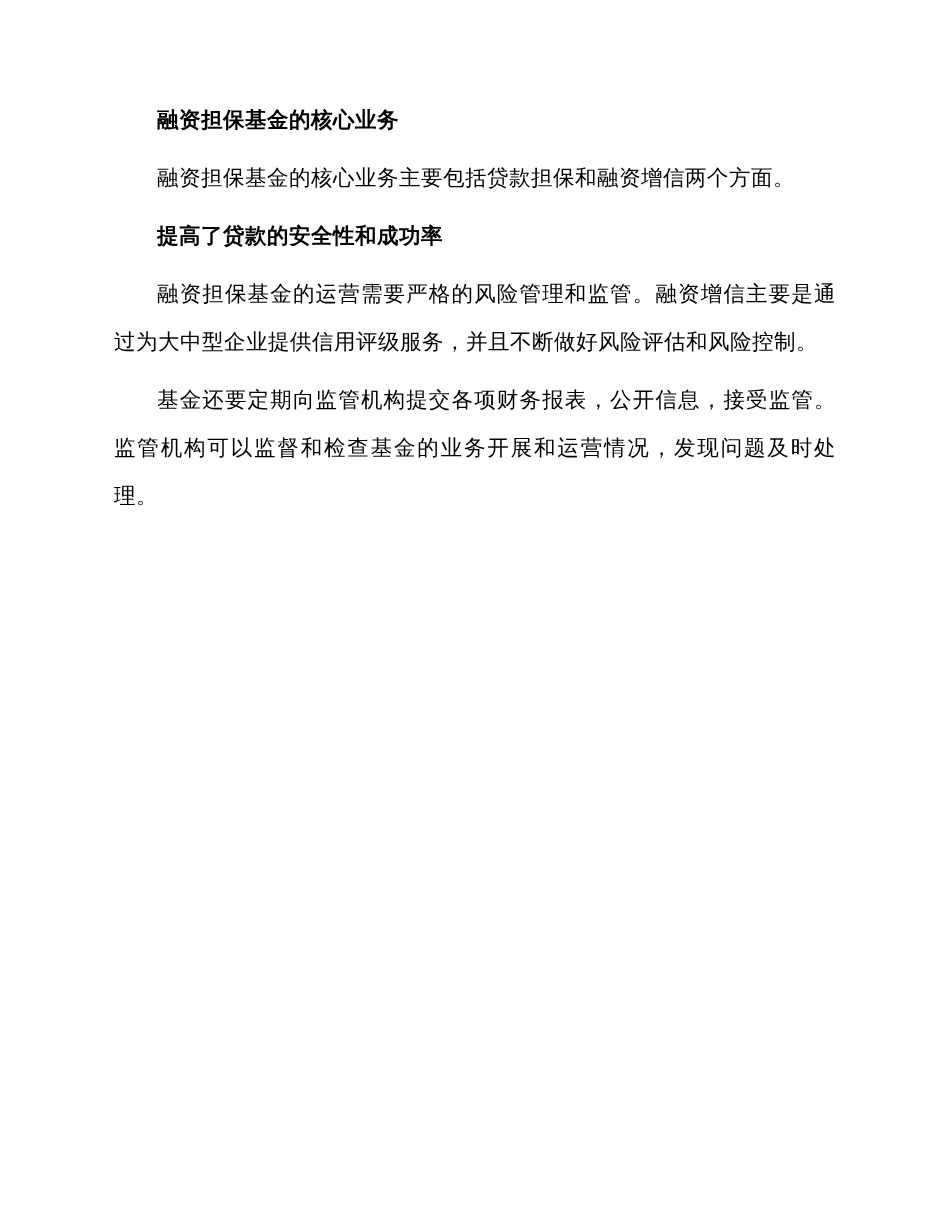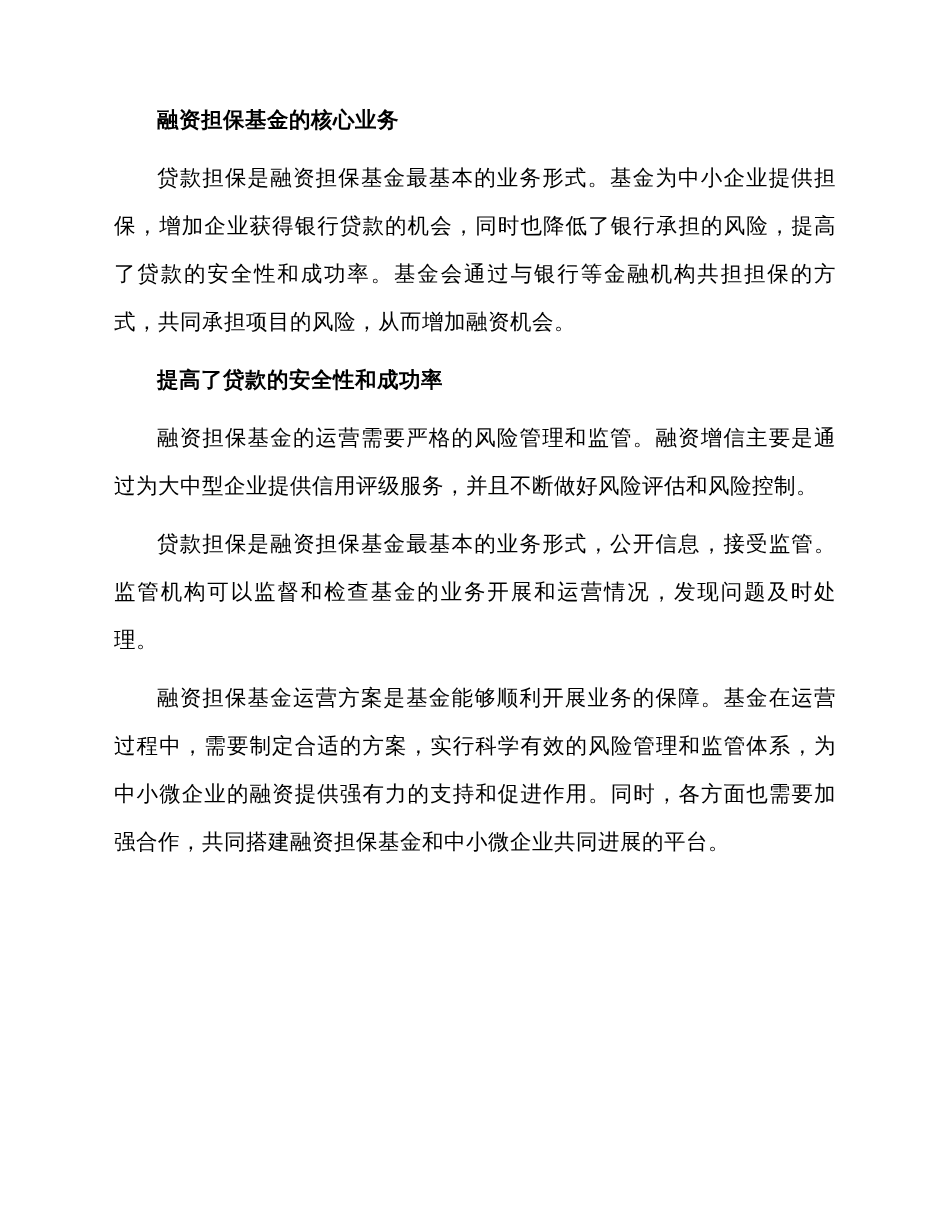--- a/index.html
+++ b/index.html
@@ -35,25 +35,24 @@
     font-weight: normal;
     text-indent: 2em;
   }
 </style>
 </head>
 <body>
 
 <div class="page">
   <h2 class="doc-block doc-heading">融资担保基金的核心业务</h2>
 
+  <p class="doc-block doc-paragraph">融资担保基金的核心业务主要包括贷款担保和融资增信两个方面。</p>
 
-  <p class="doc-block doc-paragraph">贷款担保是融资担保基金最基本的业务形式。基金为中小企业提供担保，增加企业获得银行贷款的机会，同时也降低了银行承担的风险，提高了贷款的安全性和成功率。基金会通过与银行等金融机构共担担保的方式，共同承担项目的风险，从而增加融资机会。</p>
 
 
   <h2 class="doc-block doc-heading">提高了贷款的安全性和成功率</h2>
 
   <p class="doc-block doc-paragraph">融资担保基金的运营需要严格的风险管理和监管。融资增信主要是通过为大中型企业提供信用评级服务，并且不断做好风险评估和风险控制。</p>
 
-  <p class="doc-block doc-paragraph">贷款担保是融资担保基金最基本的业务形式，公开信息，接受监管。监管机构可以监督和检查基金的业务开展和运营情况，发现问题及时处理。</p>
+  <p class="doc-block doc-paragraph">基金还要定期向监管机构提交各项财务报表，公开信息，接受监管。监管机构可以监督和检查基金的业务开展和运营情况，发现问题及时处理。</p>
 
 
-  <p class="doc-block doc-paragraph">融资担保基金运营方案是基金能够顺利开展业务的保障。基金在运营过程中，需要制定合适的方案，实行科学有效的风险管理和监管体系，为中小微企业的融资提供强有力的支持和促进作用。同时，各方面也需要加强合作，共同搭建融资担保基金和中小微企业共同进展的平台。</p>
 </div>
 
 </body></html>

